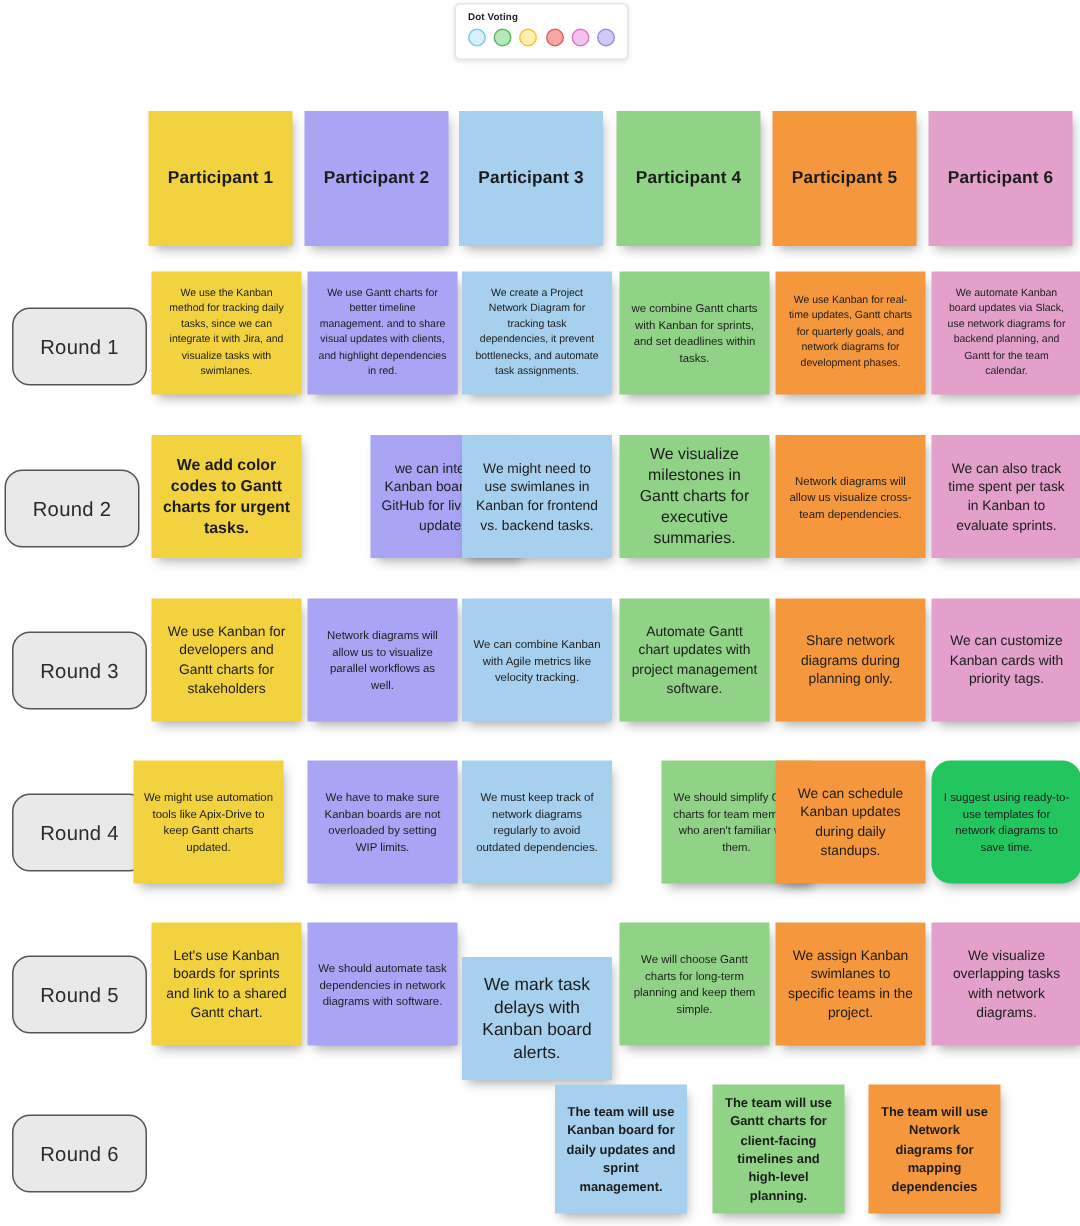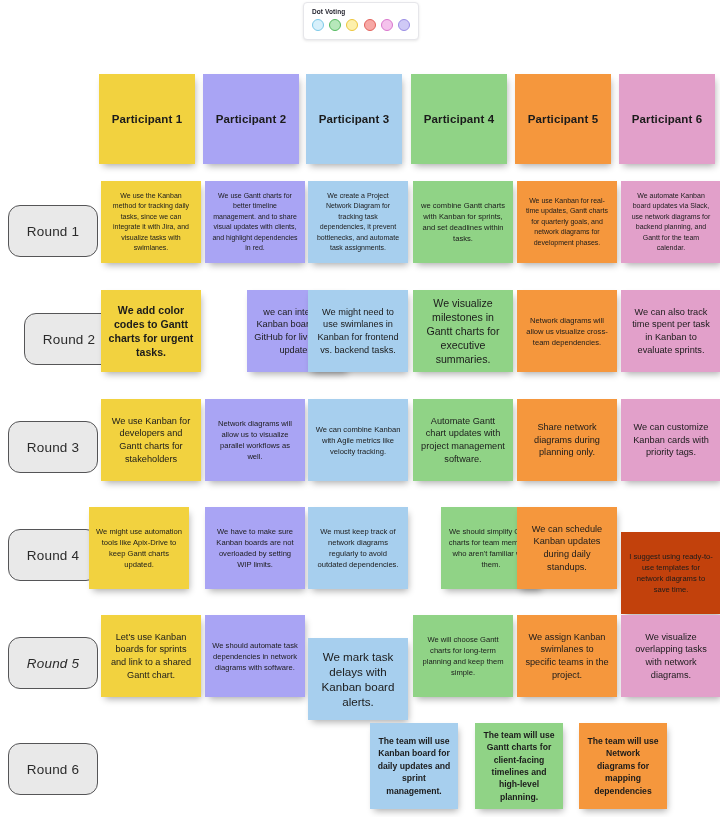--- a/index.html
+++ b/index.html
@@ -120,21 +120,21 @@
       </div>
       <div class="note body t-sm" style="left: 413px; top: 181px; background: rgb(144, 211, 134);">
         <span>we  combine Gantt charts with Kanban for sprints, and set deadlines within tasks.</span>
       </div>
       <div class="note body t-xs" style="left: 517px; top: 181px; background: rgb(245, 151, 61);">
         <span>We  use Kanban for real-time updates, Gantt charts for quarterly goals, and network diagrams for development phases.</span>
       </div>
       <div class="note body t-xs" style="left: 621px; top: 181px; background: rgb(226, 160, 202);">
         <span>We automate Kanban board updates via Slack, use network diagrams for backend planning, and Gantt for the team calendar.</span>
       </div>
-      <div class="round-pill" style="left: 24px; top: 313px;">
+      <div class="round-pill" style="left: 3px; top: 313px;">
         <span>Round 2</span>
       </div>
       <div class="note body t-lg" style="left: 101px; top: 290px; background: rgb(242, 210, 63); font-weight: bold;">
         <span>We add color codes to Gantt charts for urgent tasks.</span>
       </div>
       <div class="note body t-md" style="left: 205px; top: 290px; background: rgb(169, 164, 244); margin-left: 42px;">
         <span>we can integrate Kanban boards with GitHub for live status updates.</span>
       </div>
       <div class="note body t-md" style="left: 308px; top: 290px; background: rgb(167, 207, 238);">
         <span>We might need to use swimlanes in Kanban for frontend vs. backend tasks.</span>
@@ -180,24 +180,24 @@
       </div>
       <div class="note body t-sm" style="left: 308px; top: 507px; background: rgb(167, 207, 238);">
         <span>We must keep track of network diagrams regularly to avoid outdated dependencies.</span>
       </div>
       <div class="note body t-sm" style="left: 413px; top: 507px; background: rgb(144, 211, 134); margin-left: 28px;">
         <span>We should simplify Gantt charts for team members who aren't familiar with them.</span>
       </div>
       <div class="note body t-md" style="left: 517px; top: 507px; background: rgb(245, 151, 61);">
         <span>We can schedule Kanban updates during daily standups.</span>
       </div>
-      <div class="note body t-sm" style="left: 621px; top: 532px; background: #c2410c;">
+      <div class="note body t-sm" style="left: 621px; top: 507px; background: #22c55e; border-radius: 13px;">
         <span>I suggest using ready-to-use templates for network diagrams to save time.</span>
       </div>
-      <div class="round-pill" style="left: 8px; top: 637px; font-style: italic;">
+      <div class="round-pill" style="left: 8px; top: 637px;">
         <span>Round 5</span>
       </div>
       <div class="note body t-md" style="left: 101px; top: 615px; background: rgb(242, 210, 63);">
         <span>Let's use Kanban boards for sprints and link to a shared Gantt chart.</span>
       </div>
       <div class="note body t-sm" style="left: 205px; top: 615px; background: rgb(169, 164, 244);">
         <span>We should automate task dependencies in network diagrams with software.</span>
       </div>
       <div class="note body t-xl" style="left: 308px; top: 615px; background: rgb(167, 207, 238);">
         <span>We mark task delays with Kanban board alerts.</span>

